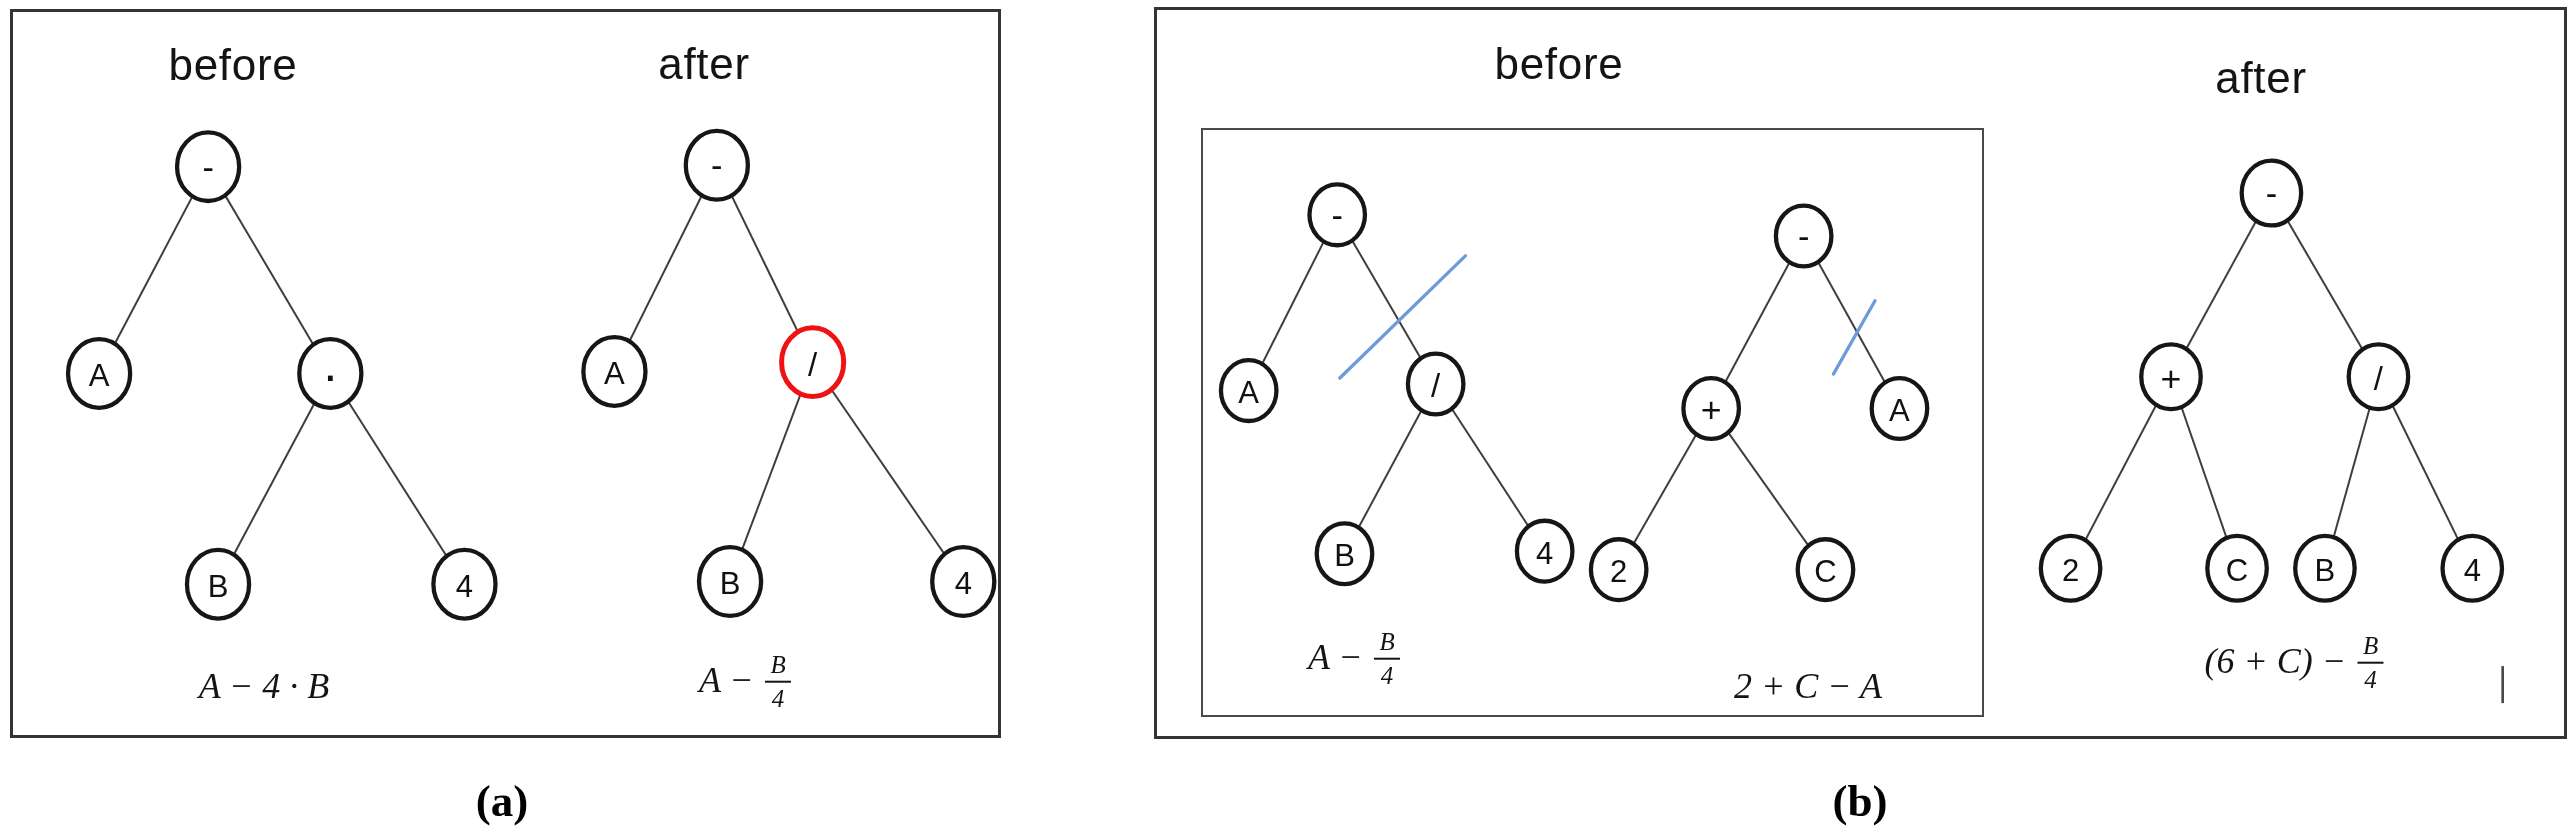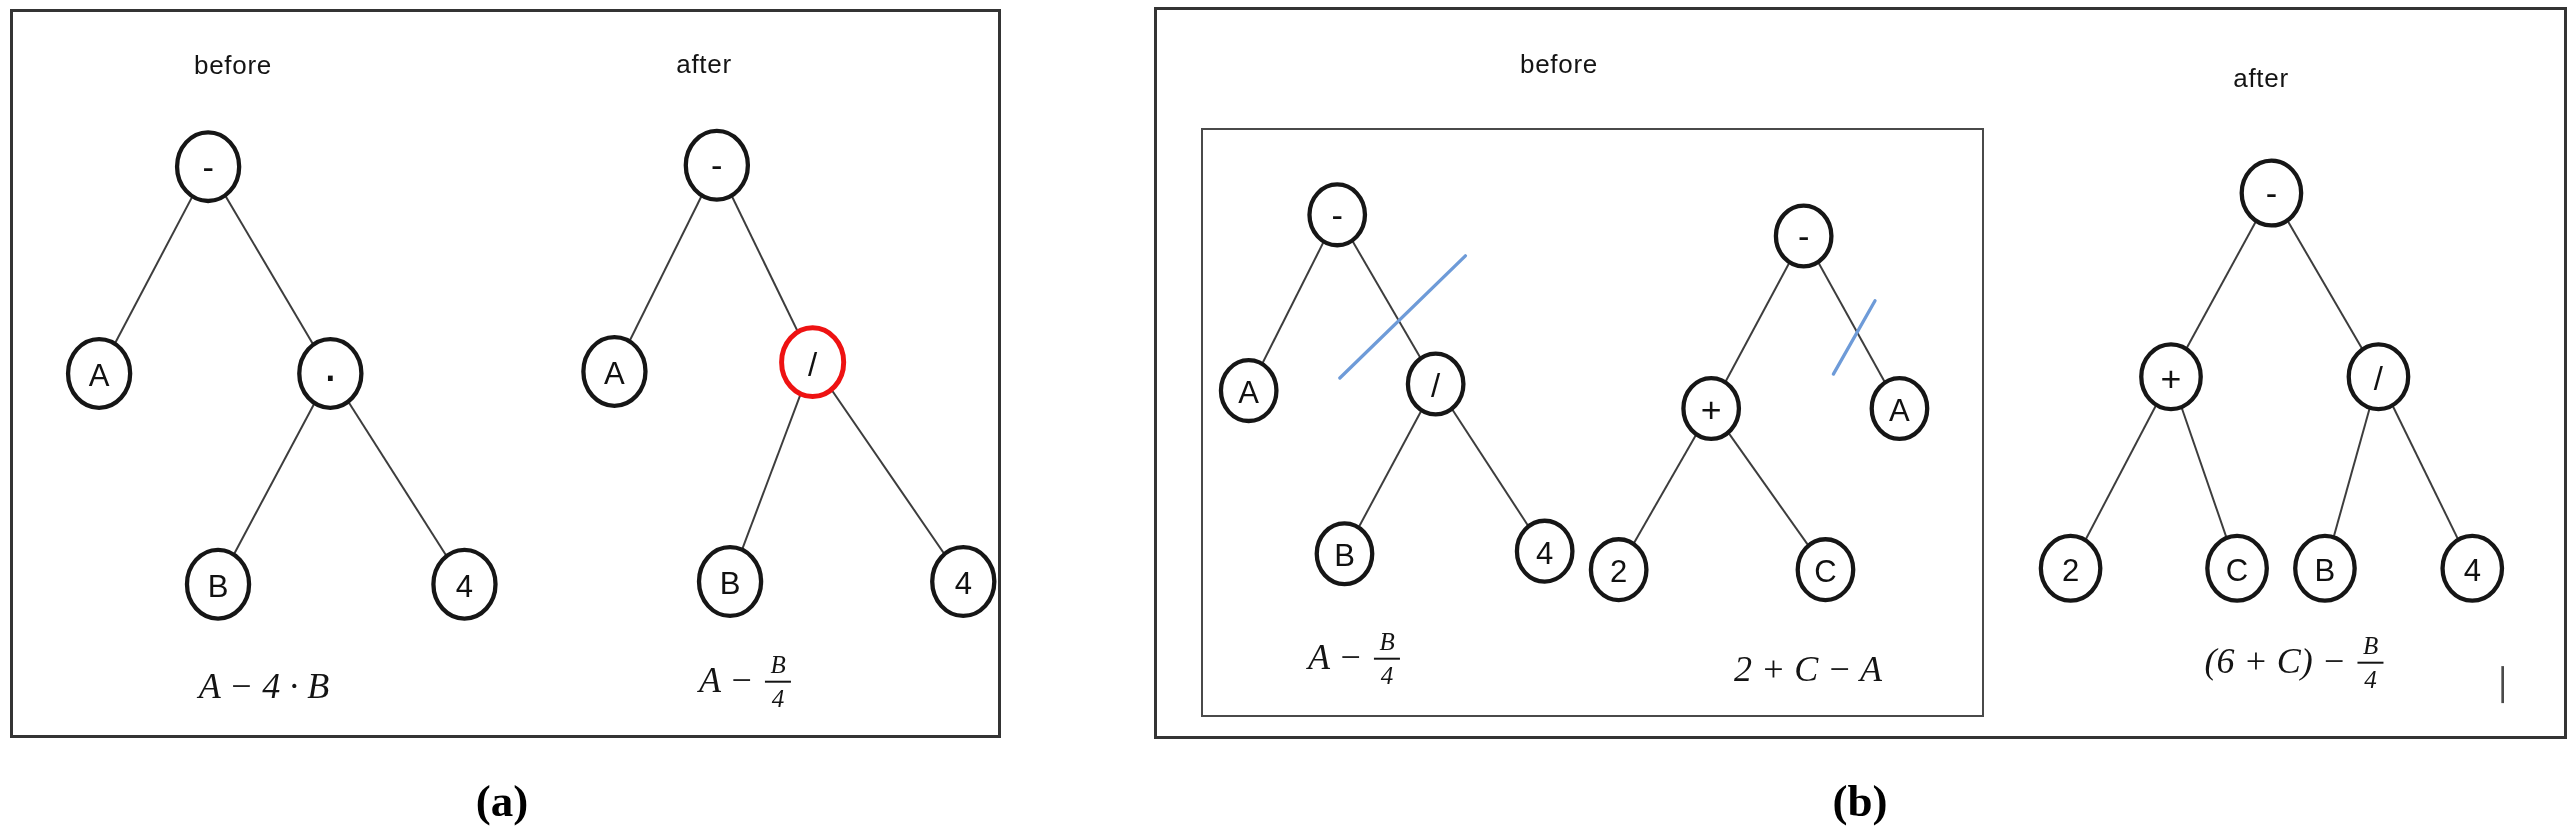--- a/index.html
+++ b/index.html
@@ -18,21 +18,21 @@
   }
   .inner-box{
     position:absolute;
     box-sizing:border-box;
     border:2px solid #4a4a4a;
     background:transparent;
   }
   .panel-title{
     position:absolute;
     transform:translate(-50%,-50%);
-    font-size:26px;
+    font-size:44px;
     color:#141414;
     letter-spacing:0.7px;
     white-space:nowrap;
   }
   .caption{
     position:absolute;
     transform:translate(-50%,-50%);
     font-family:"Liberation Serif",serif;
     font-weight:bold;
     font-size:45px;
@@ -156,15 +156,15 @@
 <div class="panel-title" style="left:704px;top:64px;">after</div>
 <div class="panel-title" style="left:1559px;top:64px;">before</div>
 <div class="panel-title" style="left:2261px;top:78px;">after</div>
 
 <div class="caption" style="left:502px;top:801px;">(a)</div>
 <div class="caption" style="left:1860px;top:801px;">(b)</div>
 
 <div class="equation" style="left: 264px; top: 686px; text-align: right;"><span>A − 4 · B</span></div>
 <div class="equation" style="left: 745px; top: 684px;"><span>A − </span><span class="frac"><span class="num">B</span><span class="den">4</span></span></div>
 <div class="equation" style="left: 1354px; top: 661px;"><span>A − </span><span class="frac"><span class="num">B</span><span class="den">4</span></span></div>
-<div class="equation" style="left: 1808px; top: 669px; font-style: italic;"><span>2 + C − A</span></div>
+<div class="equation" style="left: 1808px; top: 686px; font-style: italic;"><span>2 + C − A</span></div>
 <div class="equation" style="left: 2294px; top: 665px;"><span>(6 + C) − </span><span class="frac"><span class="num">B</span><span class="den">4</span></span></div>
 
 
 </body></html>

